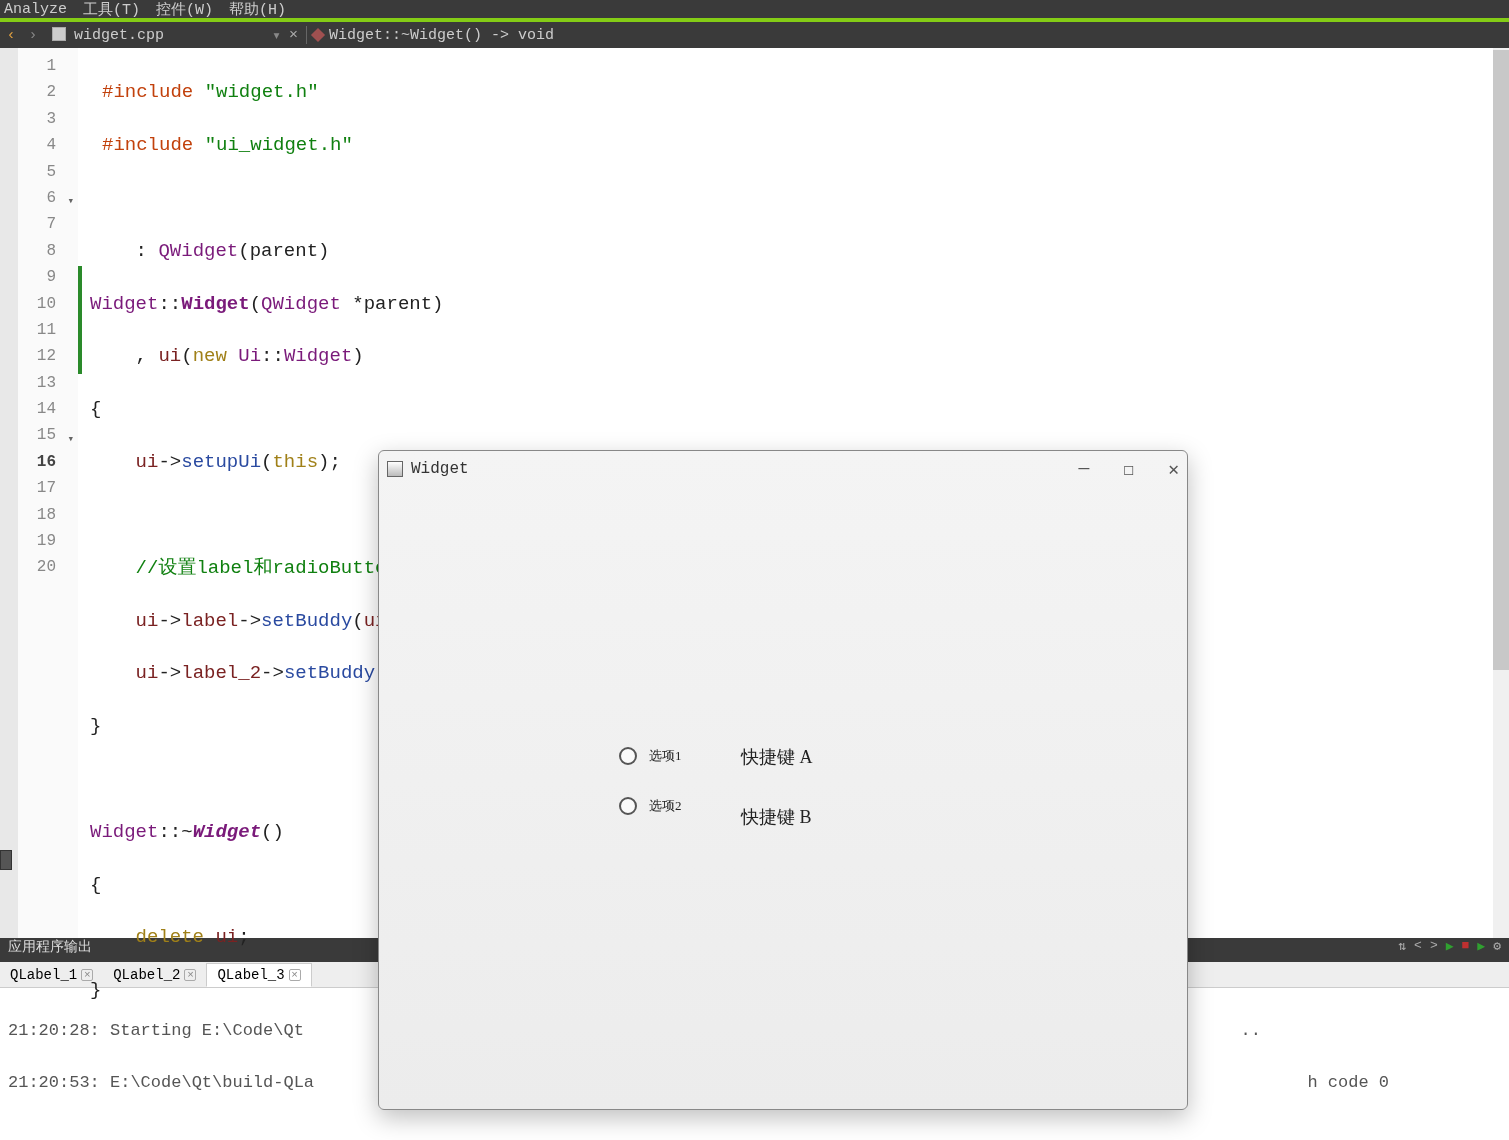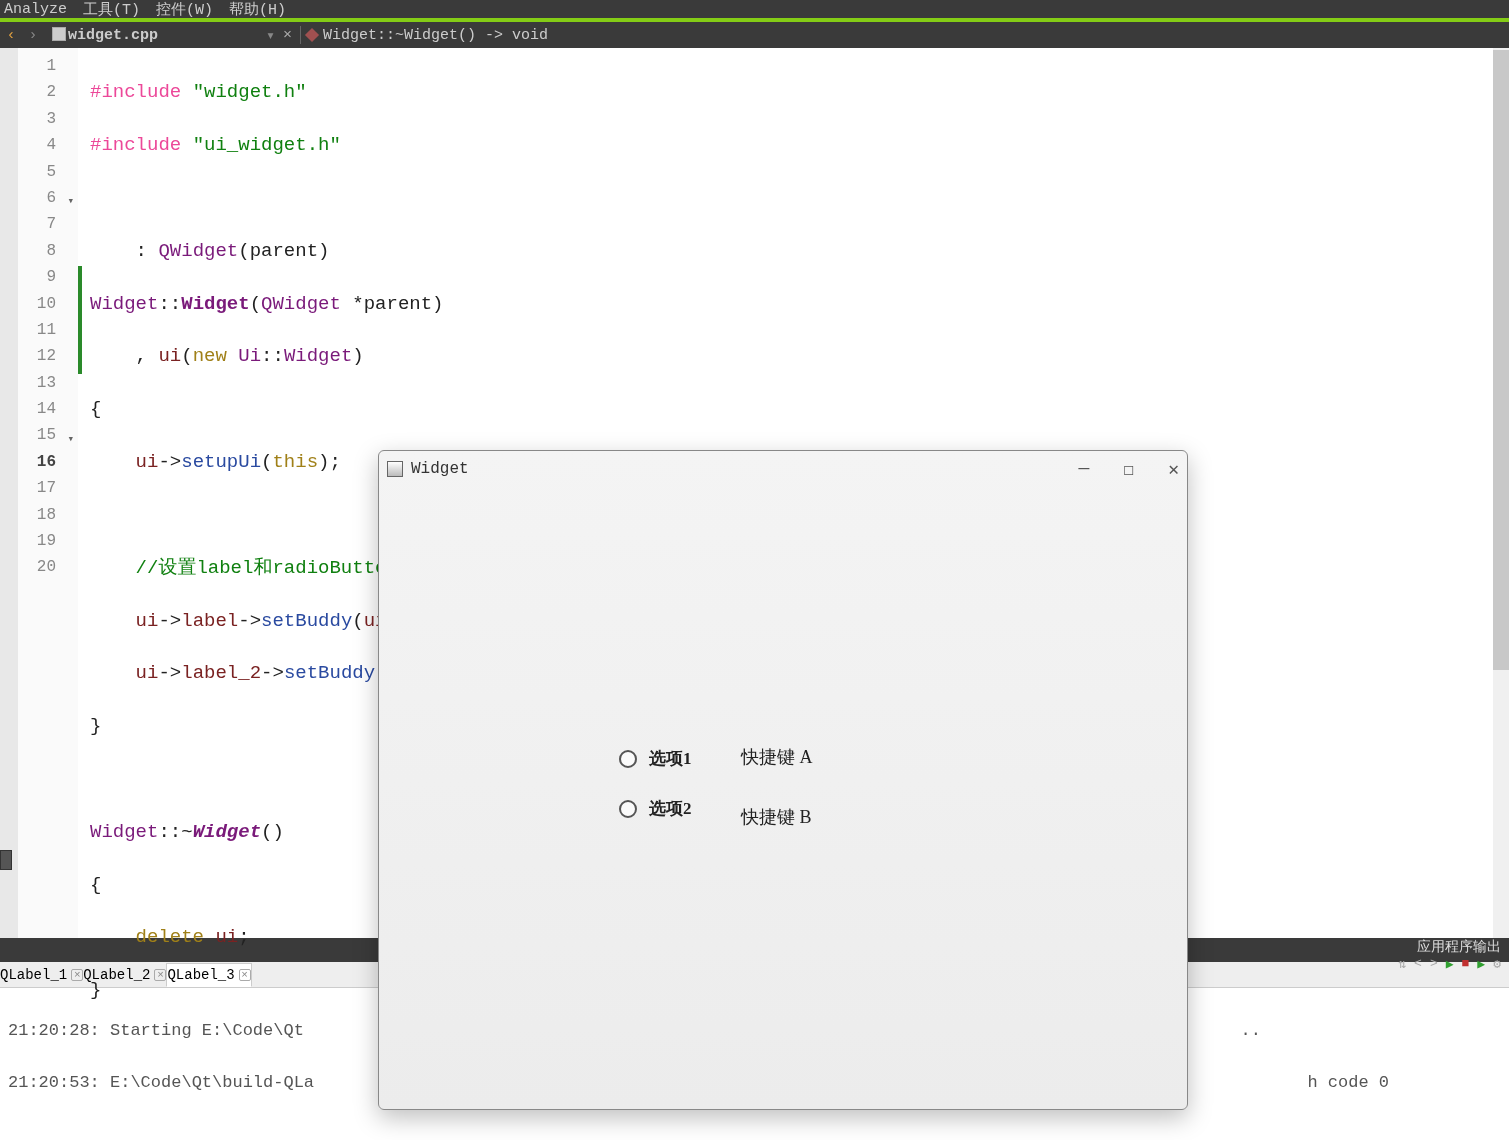--- a/index.html
+++ b/index.html
@@ -38,22 +38,21 @@
 .tabbar .navarrow {
   width: 22px;
   text-align: center;
   color: #888;
 }
 .tabbar .navarrow.active { color: #e0a040; }
 .tabbar .filetab {
   display: flex;
   align-items: flex-start;
   padding: 0 8px;
-  gap: 2px;
-  font-weight: bold;
+  gap: 8px;
 }
 .tabbar .file-icon {
   width: 14px; height: 14px;
   border: 1px solid #aaa;
   background: #ccc;
   display: inline-block;
 }
 .tabbar .dropdown { color: #888; margin-left: 100px; }
 .tabbar .closex { color: #aaa; margin: 0 8px; }
 .tabbar .sep { width: 1px; height: 18px; background: #666; }
@@ -107,56 +106,55 @@
 }
 .code {
   flex: 1;
   padding: 5px 0 0 8px;
   line-height: 26.4px;
   white-space: pre;
   font-size: 19px;
 }
 
 
-.kw-include { color: #ec4899; }
+.kw-include { color: #c2410c; margin-left: 12px; }
 .string { color: #108010; }
 .type { color: #7a1a7a; }
 .type-bold { color: #7a1a7a; font-weight: bold; }
 .italic { font-style: italic; }
 .func { color: #2a4aa0; }
 .keyword { color: #a08018; }
 .comment { color: #108010; }
 .member { color: #7a2222; }
 .plain { color: #222; }
 
 
 .output-header {
   background: #3a3a3a;
   color: #ddd;
   height: 24px;
   display: flex;
-  align-items: flex-end;
+  align-items: flex-start;
   font-size: 14px;
   padding: 0 8px;
   justify-content: space-between;
-  flex-direction: column;
 }
 .output-header .controls { display: flex; gap: 8px; color: #aaa; font-size: 13px; }
 .output-header .controls .stop { color: #c03030; }
 .output-header .controls .play { color: #30a030; }
 .output-tabs {
   background: #eee;
   height: 26px;
   display: flex;
   align-items: center;
   font-size: 14px;
   border-bottom: 1px solid #ccc;
 }
 .output-tabs .otab {
-  padding: 3px 0;
+  padding: 3px 10px;
   display: flex;
   align-items: center;
   gap: 4px;
 }
 .output-tabs .otab.active {
   background: #fff;
   border: 1px solid #ccc;
   border-bottom: 1px solid #fff;
 }
 .output-tabs .x { color: #888; font-size: 11px; border: 1px solid #aaa; width: 12px; height: 12px; line-height: 10px; text-align: center; border-radius: 2px; }
@@ -214,21 +212,21 @@
   display: flex;
   align-items: center;
   gap: 12px;
 }
 .radio-circle {
   width: 18px; height: 18px;
   border: 2px solid #555;
   border-radius: 50%;
   background: #fafafa;
 }
-.radio-label { font-size: 17px; color: #222; font-weight: bold; }
+.radio-label { font-size: 13px; color: #222; }
 .shortcut-label {
   position: absolute;
   font-size: 18px;
   color: #222;
 }
 
 
 .vscroll {
   position: absolute;
   right: 0;

